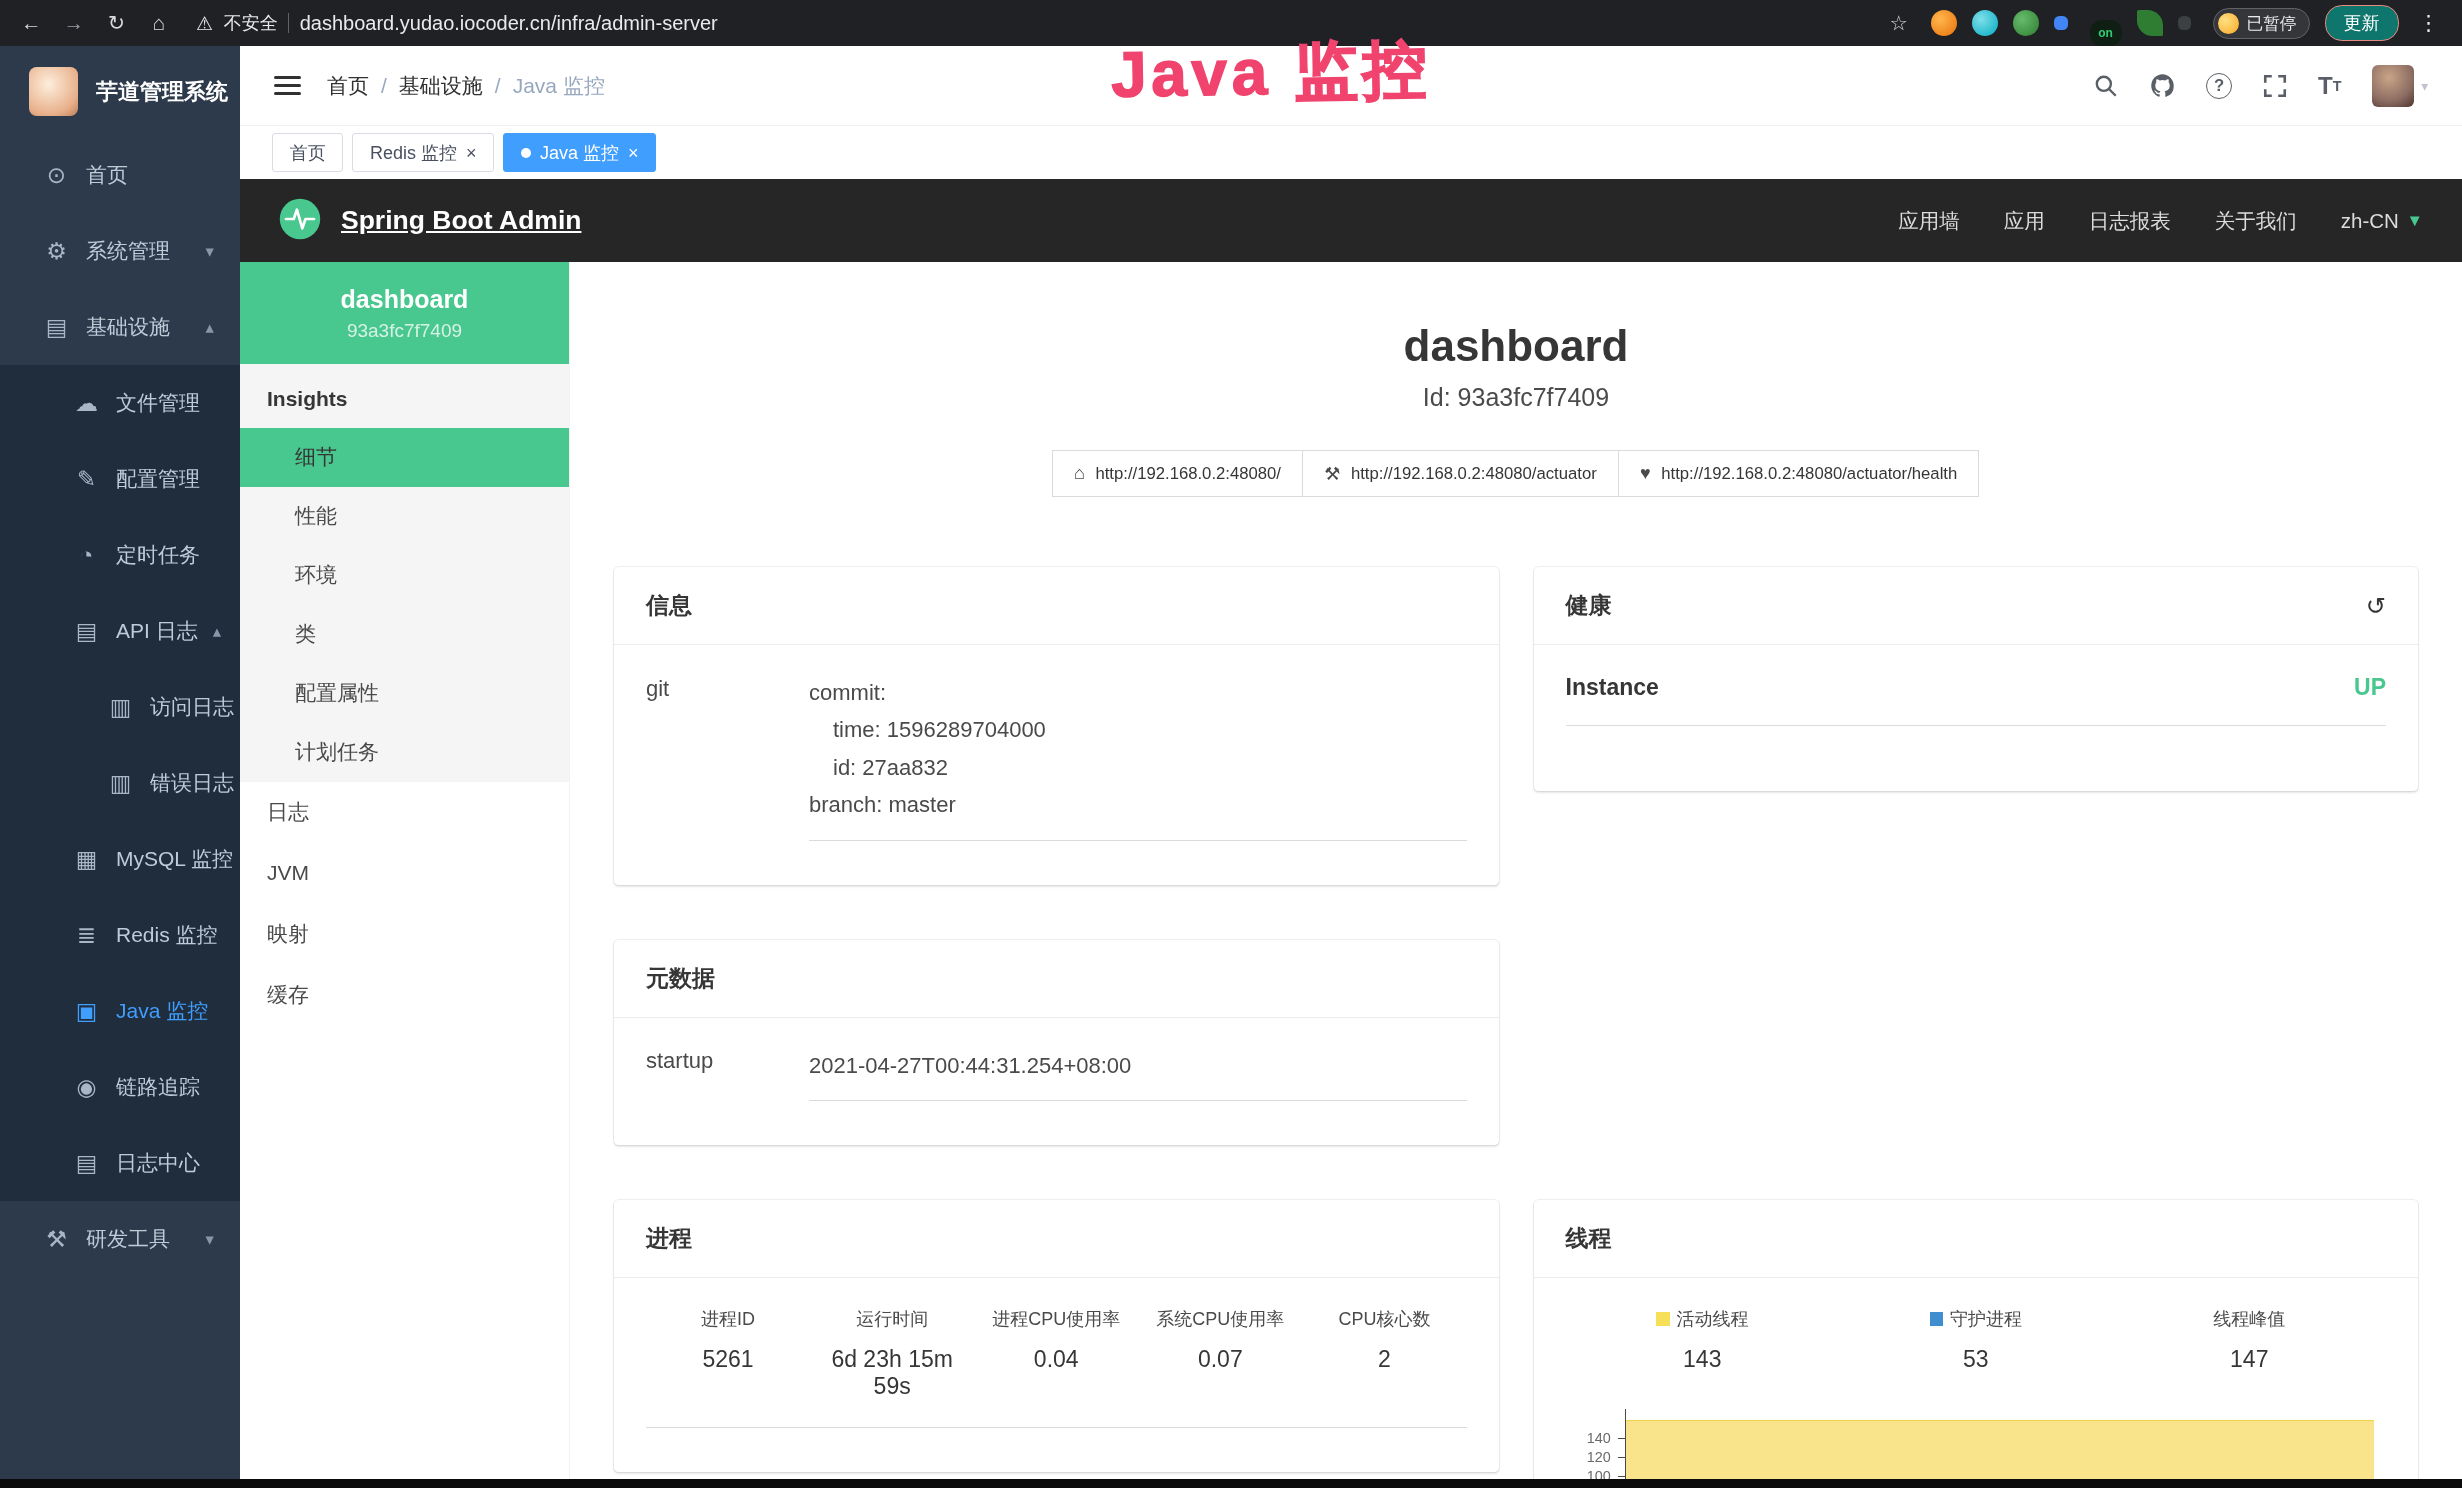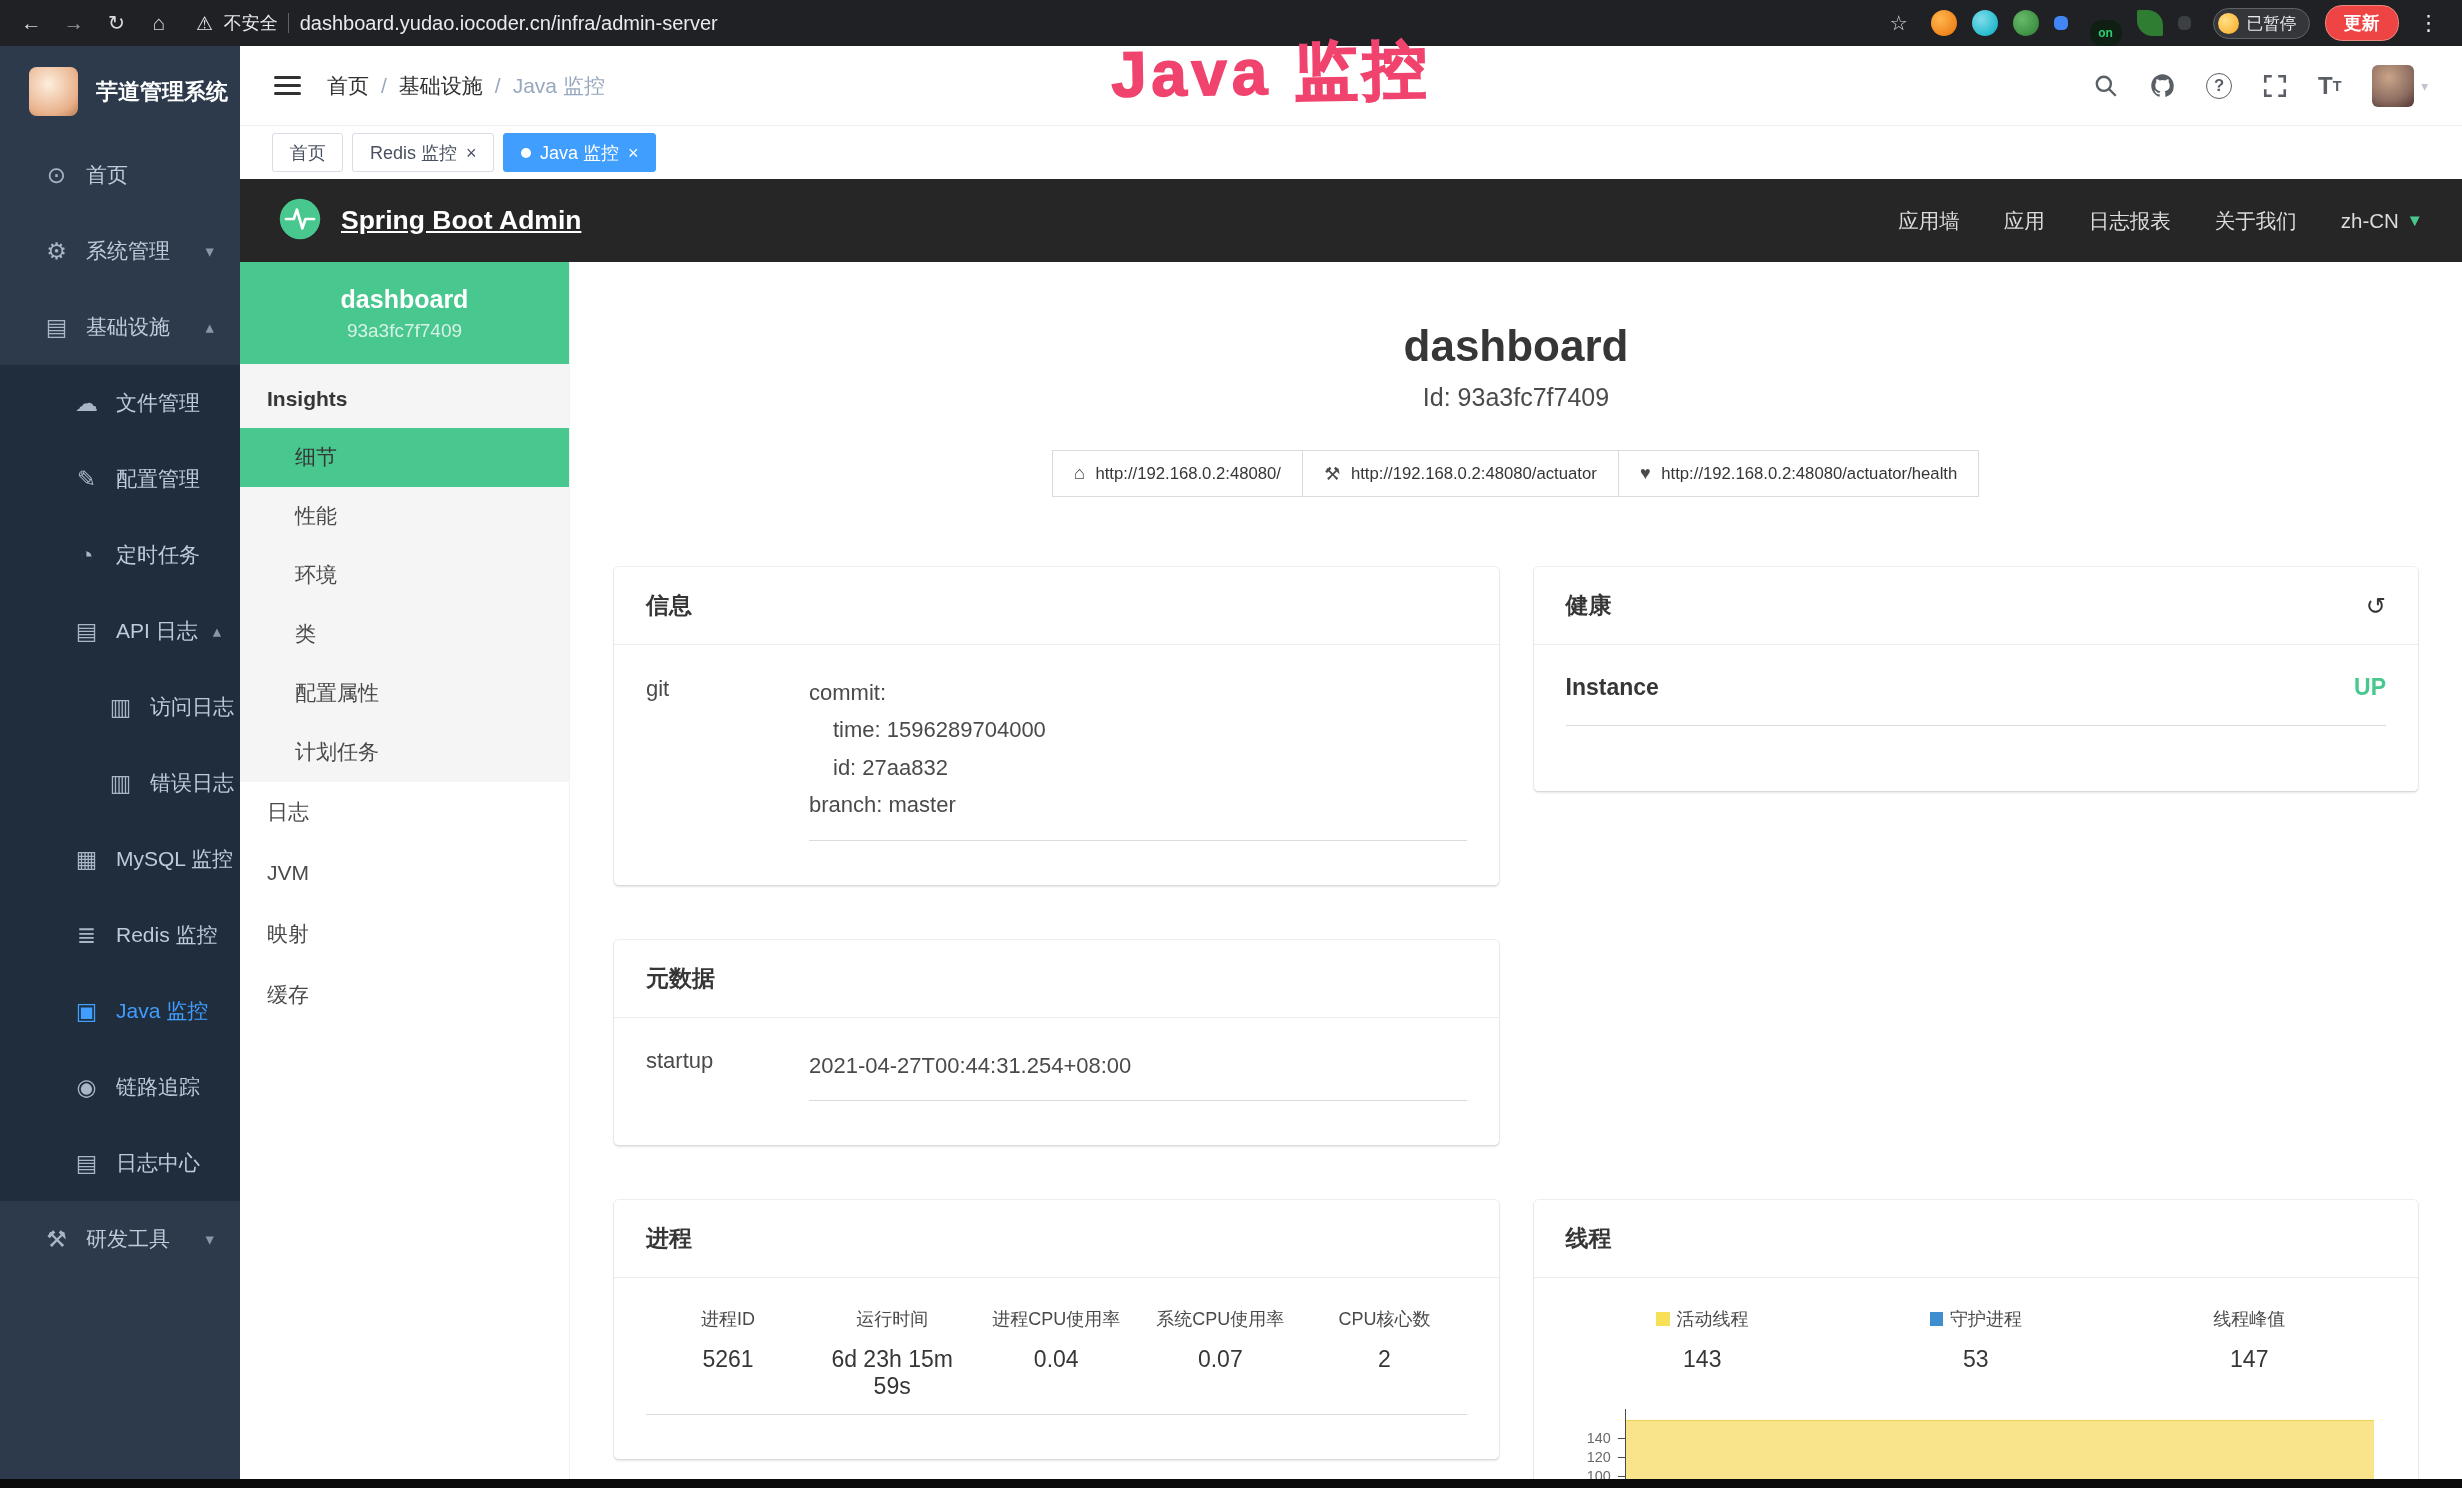--- a/index.html
+++ b/index.html
@@ -21,21 +21,21 @@
   .ext-orange { background:radial-gradient(circle at 35% 35%, #ffb74d, #e8710a); }
   .ext-drop { background:radial-gradient(circle at 35% 35%, #80deea, #00acc1); }
   .ext-green { background:radial-gradient(circle at 35% 35%, #66bb6a, #2e7d32); }
   .ext-grid { background:linear-gradient(45deg,#4285f4 0 48%,transparent 48% 52%,#4285f4 52%), #4285f4; border-radius:5.3px; }
   .ext-on { width:32px; height:26px; background:#101f14; color:#2ecc71; font-size:12px; font-weight:bold; display:flex; align-items:center; justify-content:center; border-radius:12px;margin-top:20px; }
   .ext-leaf { background:#2e7d32; border-radius:1.5px 60% 1.5px 60%; }
   .ext-puzzle { background:#3c4043; border-radius:6px; }
   .profile-pill { display:flex; align-items:center; gap:7.6px; background:#35363a; border:0.8px solid #5f6368; border-radius:16.7px; padding:3px 12px 3px 3.8px; cursor:pointer; }
   .smiley { width:21px; height:21px; border-radius:50%; background:radial-gradient(circle at 35% 35%, #ffe082, #f9a825); }
   .paused-text { font-size:16.7px; color:#e8eaed; white-space:nowrap; }
-  .update-btn { background:#ef4444; color:#fff; border:0.8px solid #e98a80; border-radius:16.7px; padding:5.3px 18px; font-size:18px; font-family:inherit; cursor:pointer; white-space:nowrap;font-weight:bold; }
+  .update-btn { background:#0f766e; color:#fff; border:0.8px solid #e98a80; border-radius:16.7px; padding:5.3px 18px; font-size:18px; font-family:inherit; cursor:pointer; white-space:nowrap; }
   .kebab { font-size:21px; color:#e8eaed; padding:0 4.6px; cursor:pointer; }
 
   
   .app { display:flex; height:1443px; }
 
   
   .sidebar { width:240px; background:#2d3a4b; flex-shrink:0; display:flex; flex-direction:column; overflow:hidden; }
   .logo-row { height:91px; display:flex; align-items:center; gap:18px; padding:0 29px; flex-shrink:0; }
   .logo-img { width:49px; height:49px; border-radius:7.6px; background:radial-gradient(circle at 40% 35%, #fdeedd, #e8b08a 70%, #b97f56); flex-shrink:0; }
   .logo-title { color:#fff; font-size:22px; font-weight:bold; white-space:nowrap; }
@@ -119,21 +119,21 @@
   .kv-row { display:flex; font-size:22px; color:#4a4a4a; }
   .kv-label { width:163px; flex-shrink:0; padding-top:1.5px; }
   .kv-value { flex:1; border-bottom:0.8px solid #dbdbdb; padding-bottom:16px; line-height:1.7; }
   .ind1 { padding-left:24px; }
 
   .health-row { display:flex; align-items:center; justify-content:space-between; border-bottom:0.8px solid #dbdbdb; padding-bottom:24px; font-size:23px; }
   .health-label { font-weight:600; color:#363636; }
   .status-up { color:#48c78e; font-weight:bold; }
   .c-health .card-body { padding-bottom:65px; }
 
-  .metric-row { display:flex; border-bottom:0.8px solid #dbdbdb; padding-bottom:14px; }
+  .metric-row { display:flex; border-bottom:0.8px solid #dbdbdb; padding-bottom:27px; }
   .mcell { flex:1; text-align:center; }
   .mlabel { font-size:18px; color:#4a4a4a; }
   .mvalue { font-size:23px; color:#363636; margin-top:15px; }
   .legend-row { display:flex; }
   .legend-row .mcell { text-align:center; }
   .sq { display:inline-block; width:13.7px; height:13.7px; margin-right:6.8px; vertical-align:-0.8px; }
   .sq.yellow { background:#f7df58; }
   .sq.blue { background:#3e8ed0; }
 
   .chart { display:flex; margin-top:33px; height:197px; }

